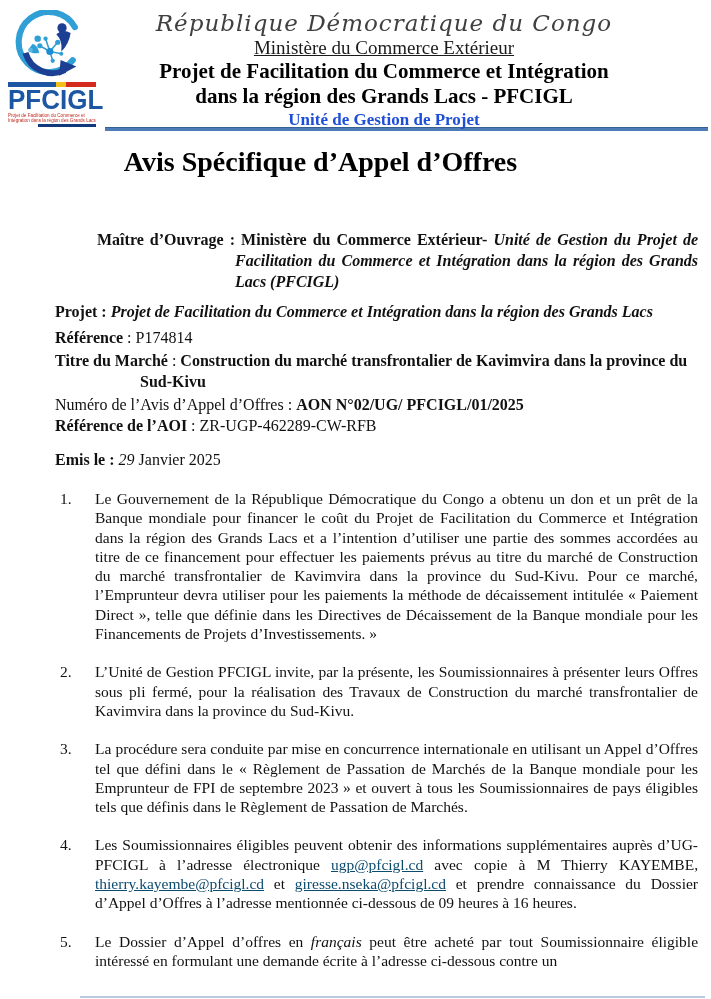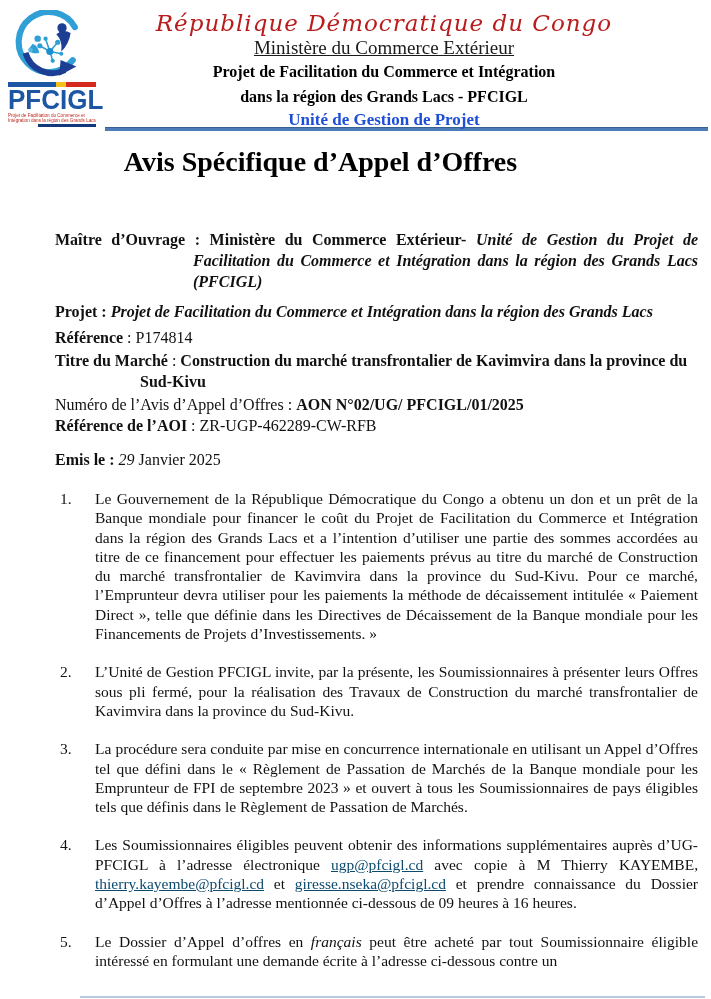--- a/index.html
+++ b/index.html
@@ -24,38 +24,38 @@
     color:#1d57a4;transform:scaleY(1.05);
   }
   .logo-caption{
     width:92px;font-family:"Liberation Sans",sans-serif;
     font-size:4.6px;line-height:5px;color:#c0281e;text-align:left;
   }
   .logo-underline{width:58px;height:4px;background:#123a7a;margin:1px 0 0 26px;align-self:flex-start;margin-left:30px;}
   .head-text{flex:1;text-align:center;margin-right:48px;}
   .h-country{
     font-family:"DejaVu Serif",serif;font-style:italic;
-    font-size:23px;line-height:26px;color:#b91c1c;letter-spacing:1px;
+    font-size:23px;line-height:26px;color:#404040;letter-spacing:1px;
   }
   .h-ministry{font-size:19px;line-height:23px;color:#1a1a1a;text-decoration:underline;}
-  .h-project{font-weight:bold;font-size:16px;line-height:25px;color:#000;}
+  .h-project{font-weight:bold;font-size:21px;line-height:25px;color:#000;}
   .h-unit{font-weight:bold;font-size:17px;line-height:21px;color:#1d4ed8;}
   .head-rule{margin-left:105px;width:603px;height:4px;background:#4d7cb9;border-top:1px solid #35608f;box-sizing:border-box;}
   
   .doc-title{
     margin:14px 70px 0 0;text-align:center;
     font-weight:bold;font-size:28px;line-height:34px;color:#000;
   }
   
   .content{margin:50px 13px 0 55px;font-size:15.5px;}
   .b{font-weight:bold;}
   .bi{font-weight:bold;font-style:italic;}
   .it{font-style:italic;}
   .meta{font-size:16px;line-height:21px;}
-  .hang-138{padding-left:138px;text-indent:-138px;text-align:justify;margin-bottom:9px;}
+  .hang-138{padding-left:138px;text-indent:-138px;text-align:justify;margin-bottom:9px;margin-left:42px;}
   .hang-85{padding-left:85px;text-indent:-85px;margin-bottom:2px;}
   .m-line{margin-bottom:5px;}
   .m-line2{margin-bottom:2px;}
   .emis{margin-top:13px;margin-bottom:19px;}
   .para{display:flex;margin-top:19px;line-height:19.3px;}
   .para.first{margin-top:12px;}
   .pnum{width:40px;flex:0 0 40px;padding-left:5px;box-sizing:border-box;}
   .ptext{flex:1;text-align:justify;}
   a.email{color:#0c4a6e;text-decoration:underline;cursor:pointer;}
   .bottom-line{position:absolute;left:80px;top:996px;width:625px;height:2px;background:#b9c9e2;}

